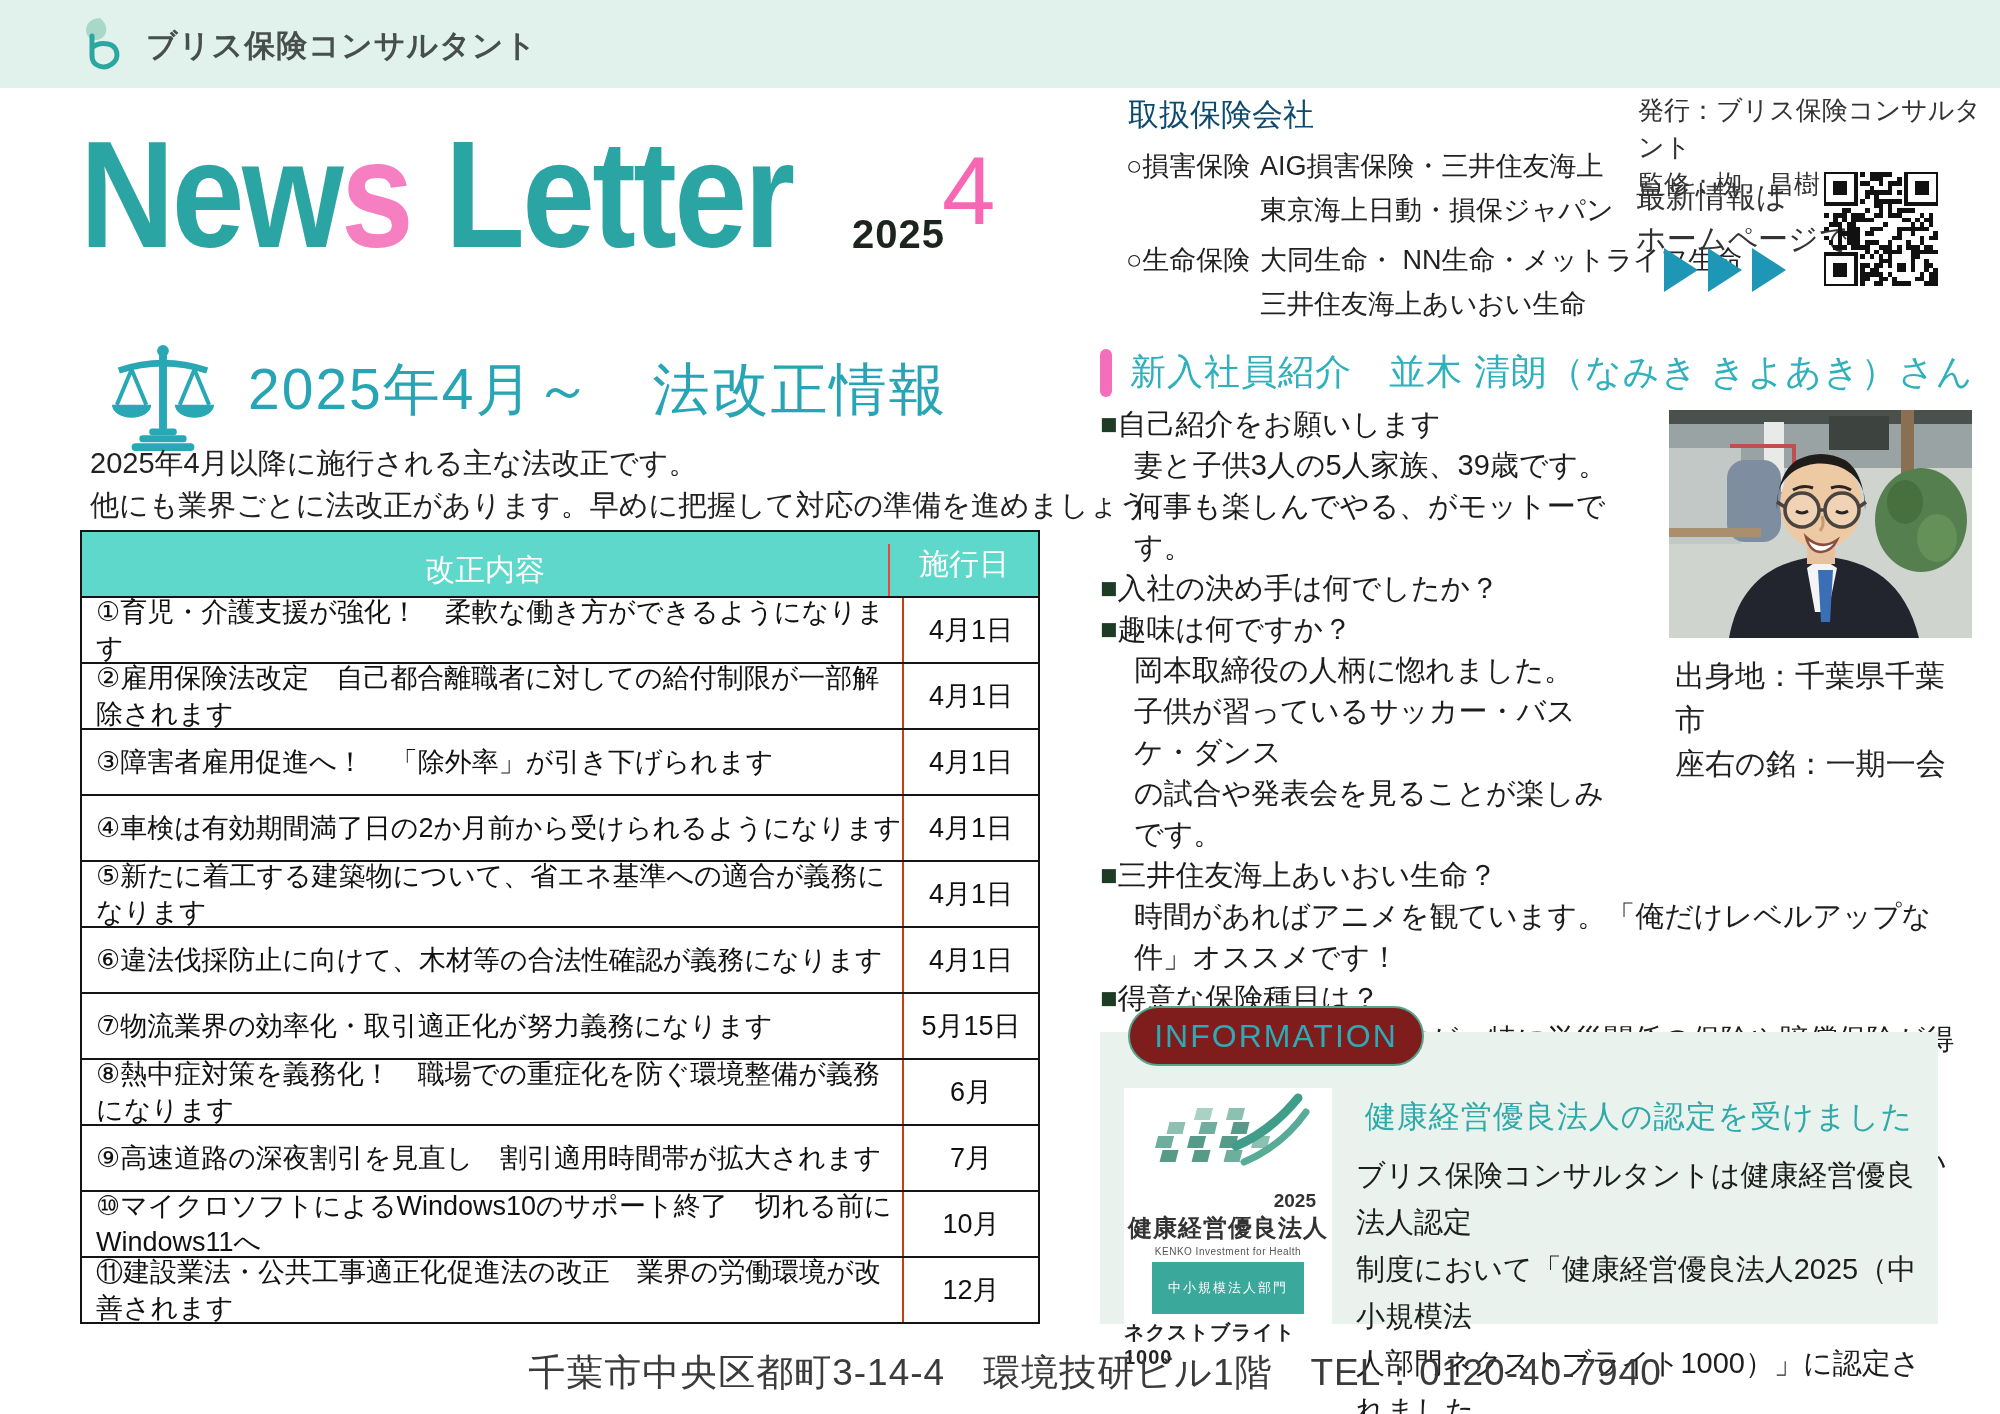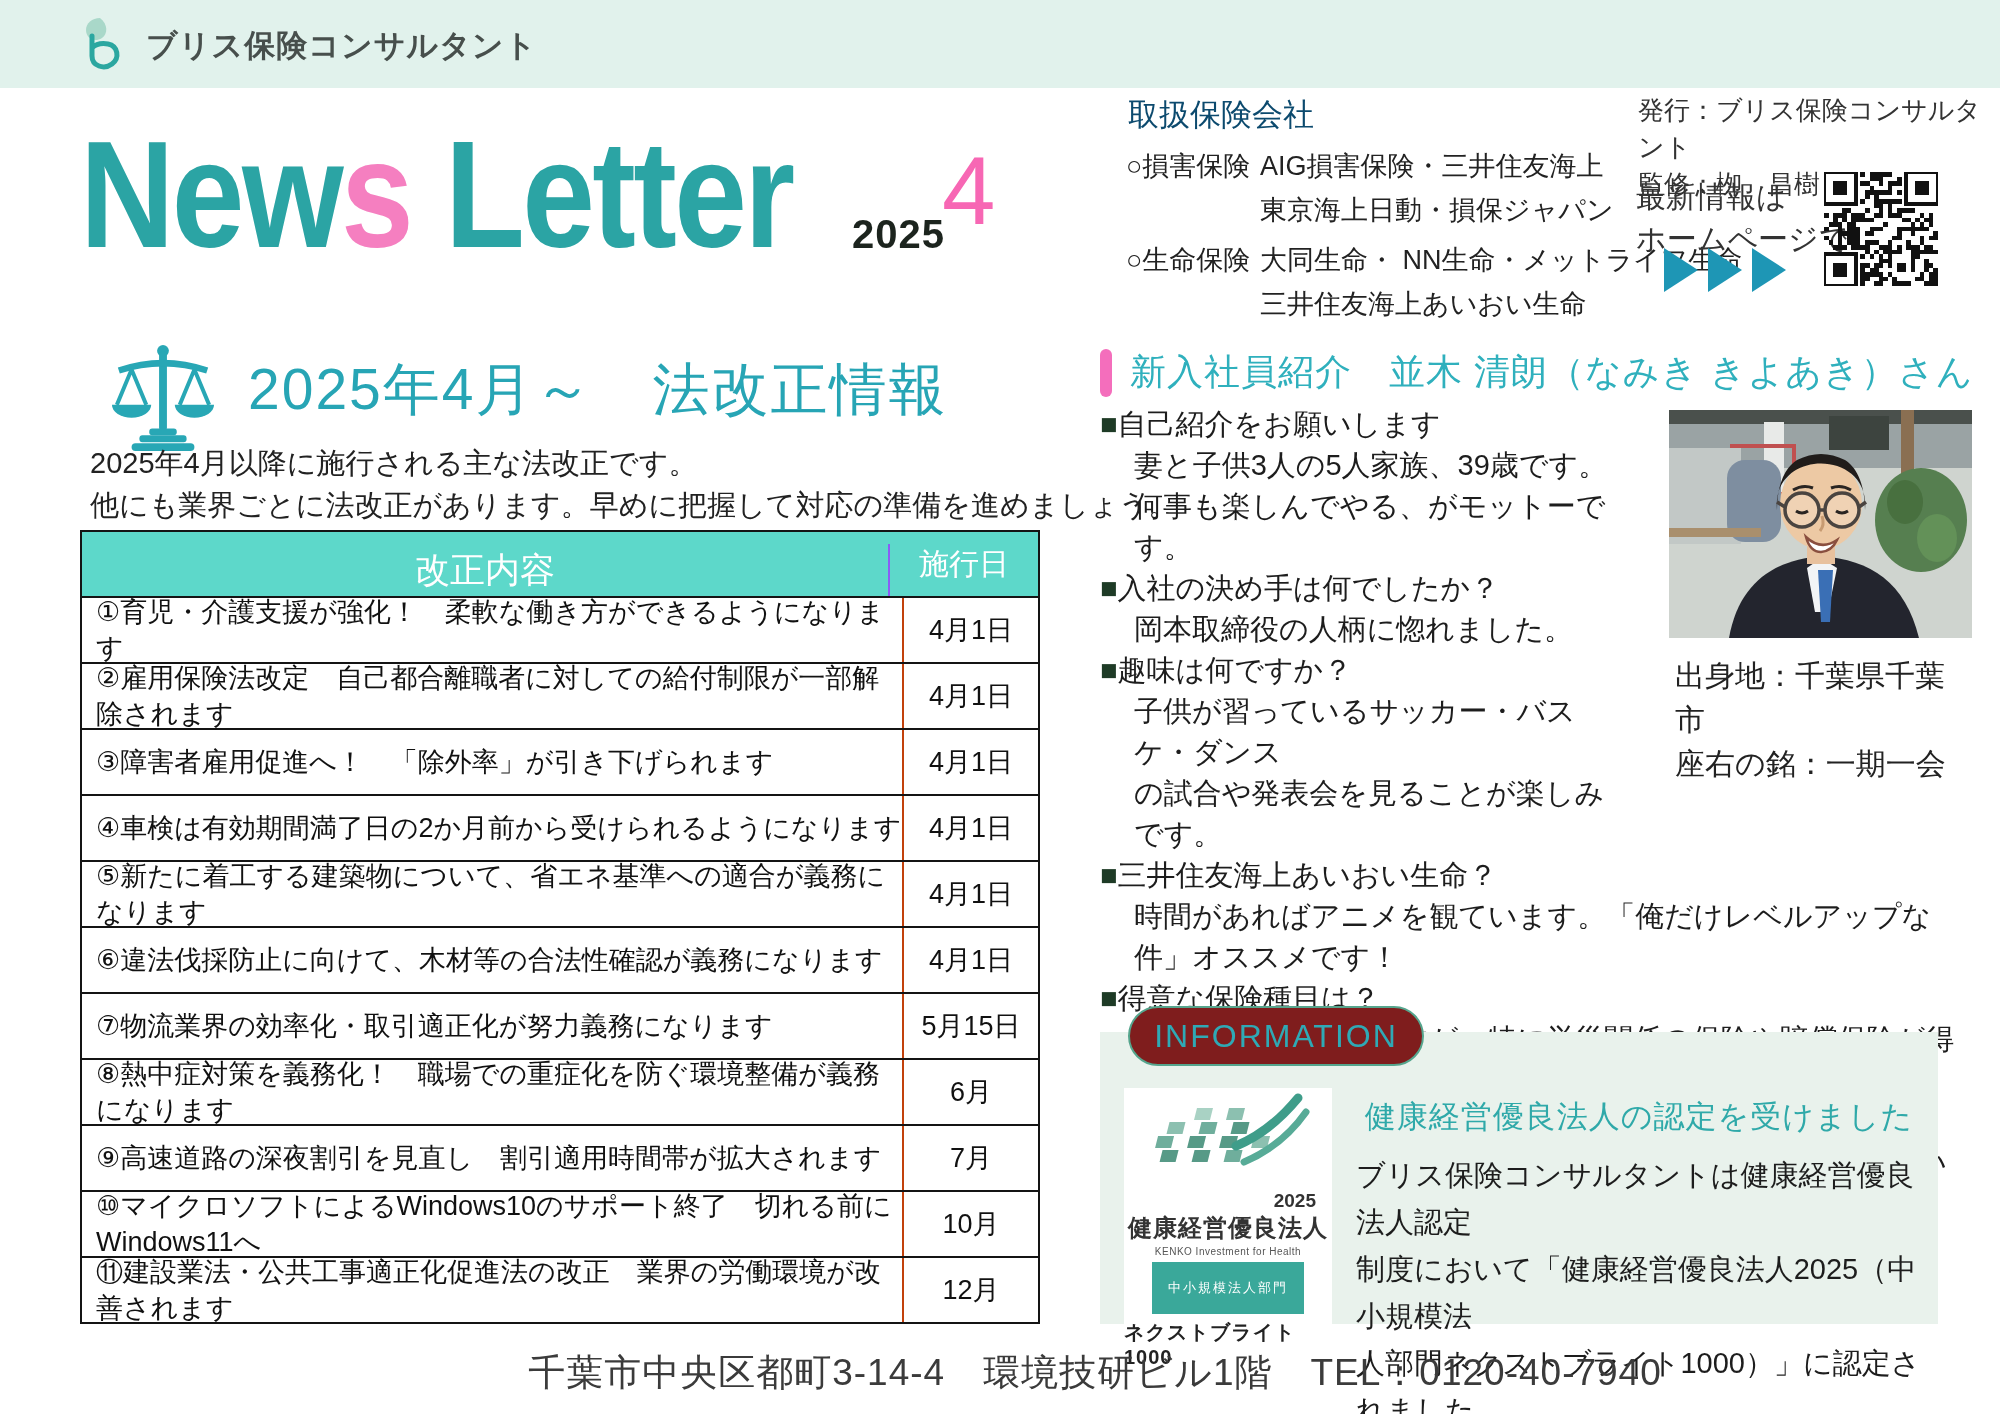--- a/index.html
+++ b/index.html
@@ -26,21 +26,21 @@
   .publisher{position:absolute;left:1638px;top:92px;font-size:26px;color:#333;line-height:37px;}
   .promo{position:absolute;left:1636px;top:176px;font-size:30px;color:#333;line-height:42px;}
   .arrows{position:absolute;left:1664px;top:248px;}
   .qr{position:absolute;left:1824px;top:172px;width:114px;height:114px;}
   
   .law-icon{position:absolute;left:104px;top:344px;}
   .law-title{position:absolute;left:248px;top:352px;font-size:57px;color:#27a5b5;letter-spacing:2px;}
   .law-desc{position:absolute;left:90px;top:442px;font-size:29px;color:#222;line-height:42px;}
   .law-table{position:absolute;left:80px;top:530px;width:956px;border:2px solid #141414;background:#fff;}
   .lt-header{display:flex;height:64px;background:#5dd8ca;color:#ffffff;}
-  .lt-h1{width:806px;flex:0 0 806px;border-right:2px solid #8b5cf6;display:flex;align-items:center;justify-content:center;font-size:35px;margin-top:12px;}
+  .lt-h1{width:806px;flex:0 0 806px;border-right:2px solid #ef4444;display:flex;align-items:center;justify-content:center;font-size:30px;margin-top:12px;}
   .lt-h2{flex:1;display:flex;align-items:center;justify-content:center;font-size:30px;}
   .lt-row{display:flex;height:64px;border-top:2px solid #141414;}
   .lt-c1{width:806px;flex:0 0 806px;border-right:2px solid #c2410c;display:flex;align-items:center;padding-left:14px;font-size:27px;color:#111;}
   .lt-c2{flex:1;display:flex;align-items:center;justify-content:center;font-size:27px;color:#111;}
   
   .emp-head{position:absolute;left:1100px;top:348px;display:flex;align-items:center;gap:18px;}
   .emp-bar{width:12px;height:48px;border-radius:6px;background:#f46ebc;}
   .emp-title{font-size:36px;color:#2fb0bd;letter-spacing:1px;}
   .qa-wrap{position:absolute;left:1100px;top:404px;width:872px;font-size:29px;color:#1d1d1d;line-height:41px;}
   .photo-float{float:right;width:330px;margin:6px 0 6px 14px;}
@@ -456,22 +456,22 @@
       </div>
       <div class="photo-cap">
         <div>出身地：千葉県千葉市</div>
         <div>座右の銘：一期一会</div>
       </div>
     </div>
     <div class="qa-line q"><span class="q-marker">■</span><span>自己紹介をお願いします</span></div>
     <div class="qa-line a">妻と子供3人の5人家族、39歳です。</div>
     <div class="qa-line a">何事も楽しんでやる、がモットーです。</div>
     <div class="qa-line q"><span class="q-marker">■</span><span>入社の決め手は何でしたか？</span></div>
+    <div class="qa-line q"><span class="q-marker">■</span><span>趣味は何ですか？</span></div>
     <div class="qa-line a">岡本取締役の人柄に惚れました。</div>
-    <div class="qa-line q"><span class="q-marker">■</span><span>趣味は何ですか？</span></div>
     <div class="qa-line a">子供が習っているサッカー・バスケ・ダンス</div>
     <div class="qa-line a">の試合や発表会を見ることが楽しみです。</div>
     <div class="qa-line q"><span class="q-marker">■</span><span>三井住友海上あいおい生命？</span></div>
     <div class="qa-line a">時間があればアニメを観ています。「俺だけレベルアップな件」オススメです！</div>
     <div class="qa-line q"><span class="q-marker">■</span><span>得意な保険種目は？</span></div>
     <div class="qa-line a">どんな保険も好きですが、特に労災関係の保険や賠償保険が得意です。</div>
     <div class="qa-line q"><span class="q-marker">■</span><span>最後に一言メッセージをお願いします！</span></div>
     <div class="qa-line a a-deep">充実した日々を送れるよう、楽しみながら頑張っていきたいと思います！</div>
   </div>
 

